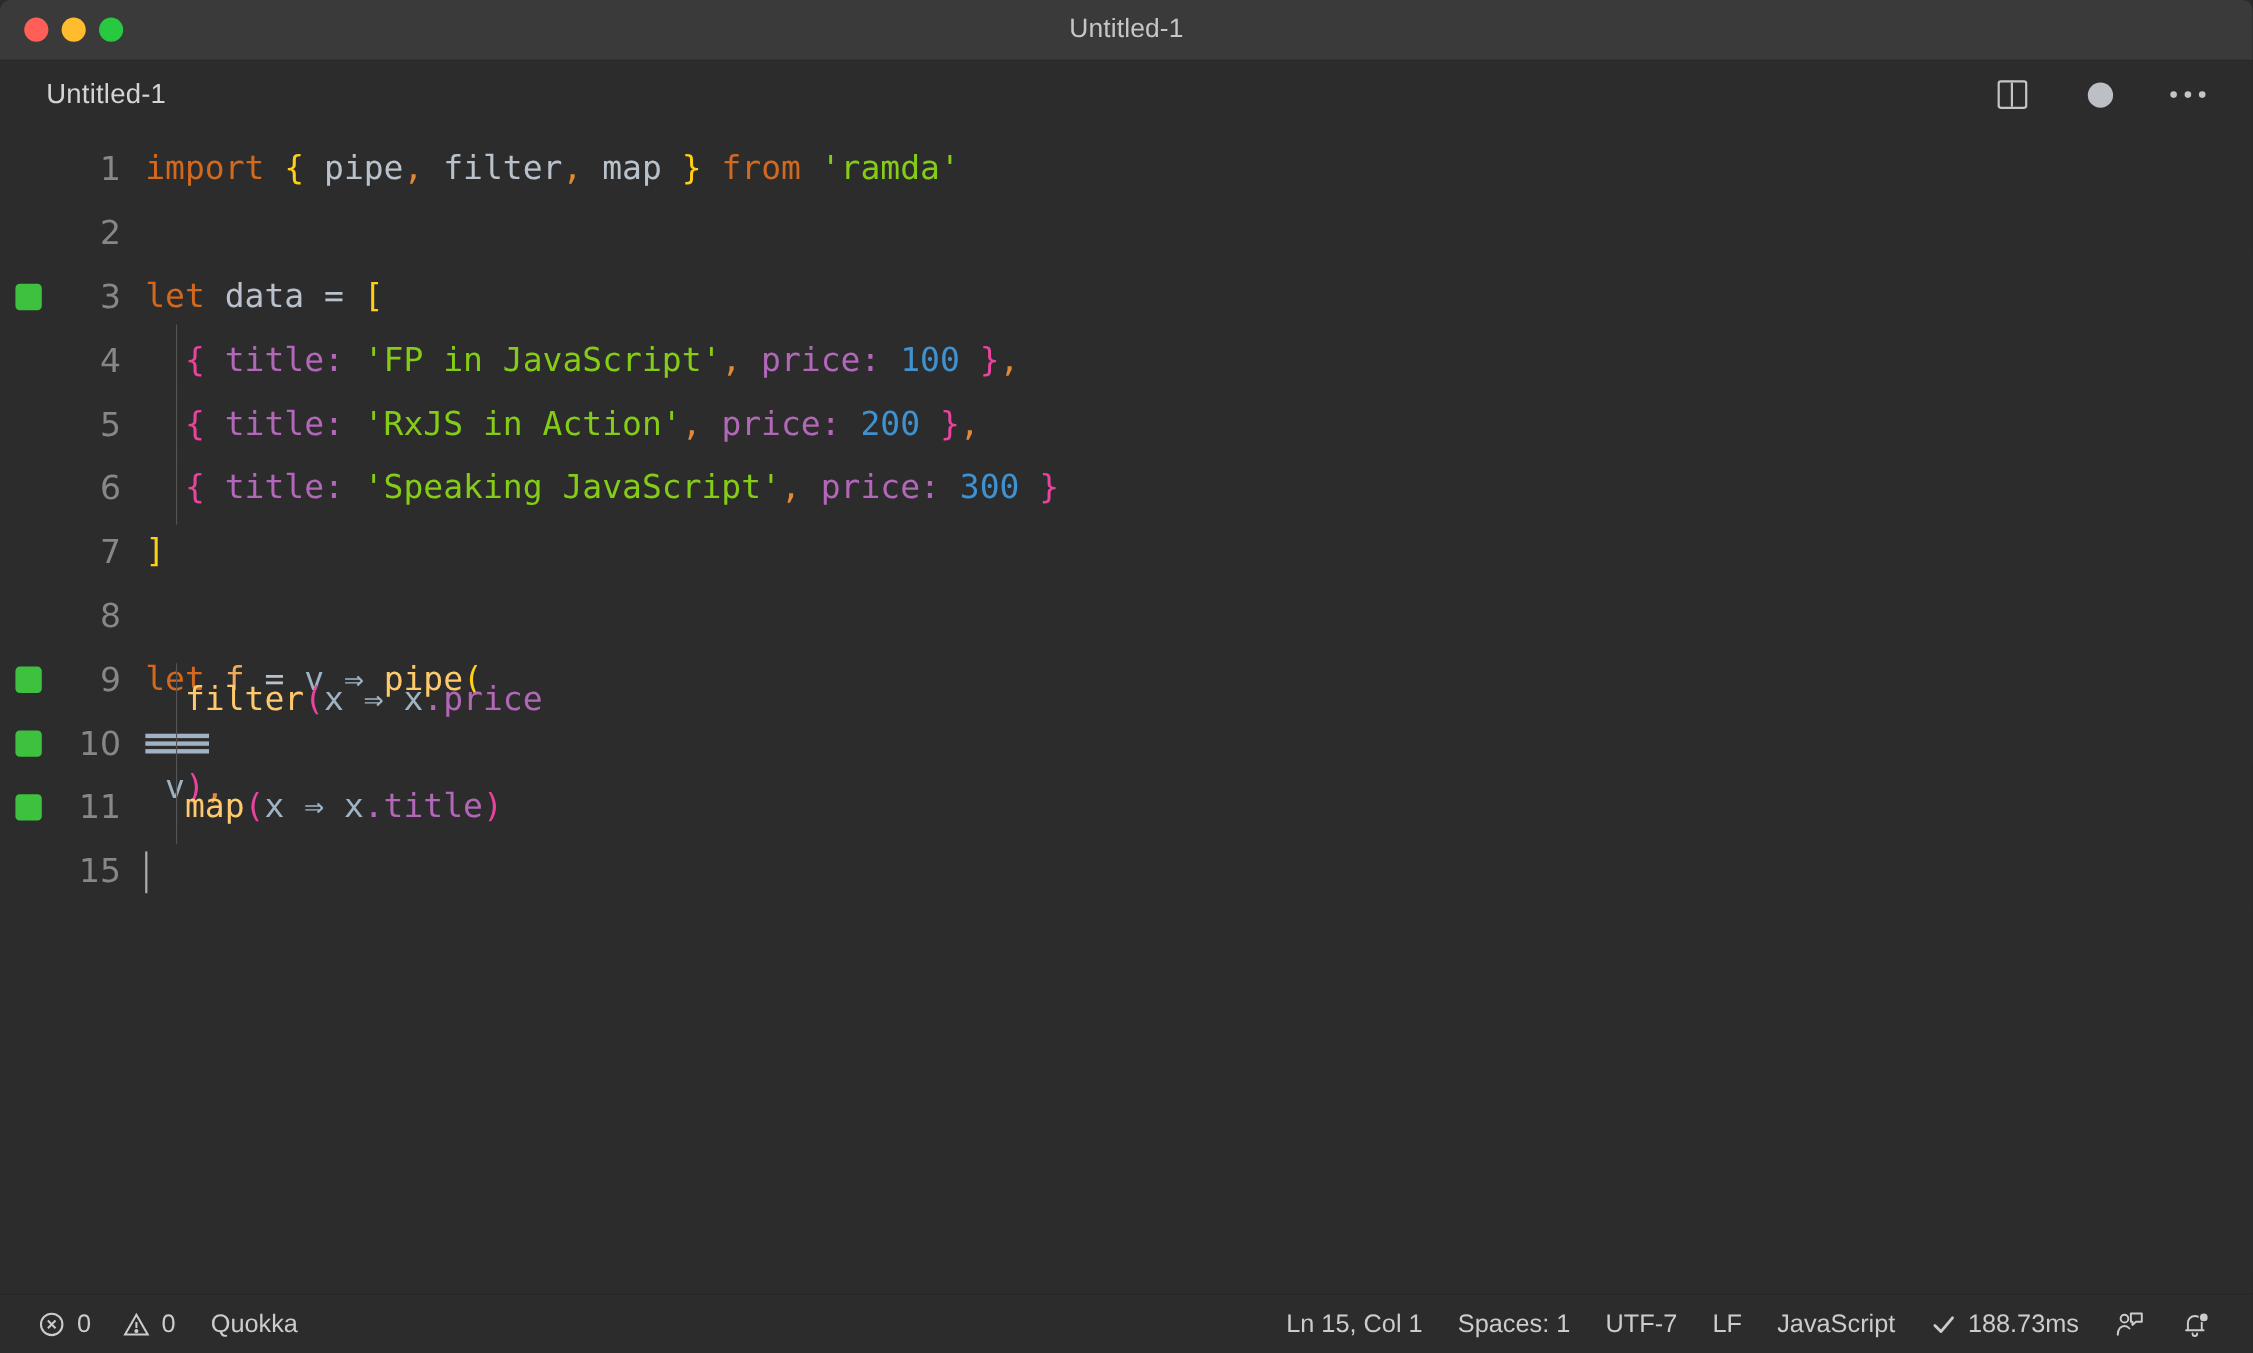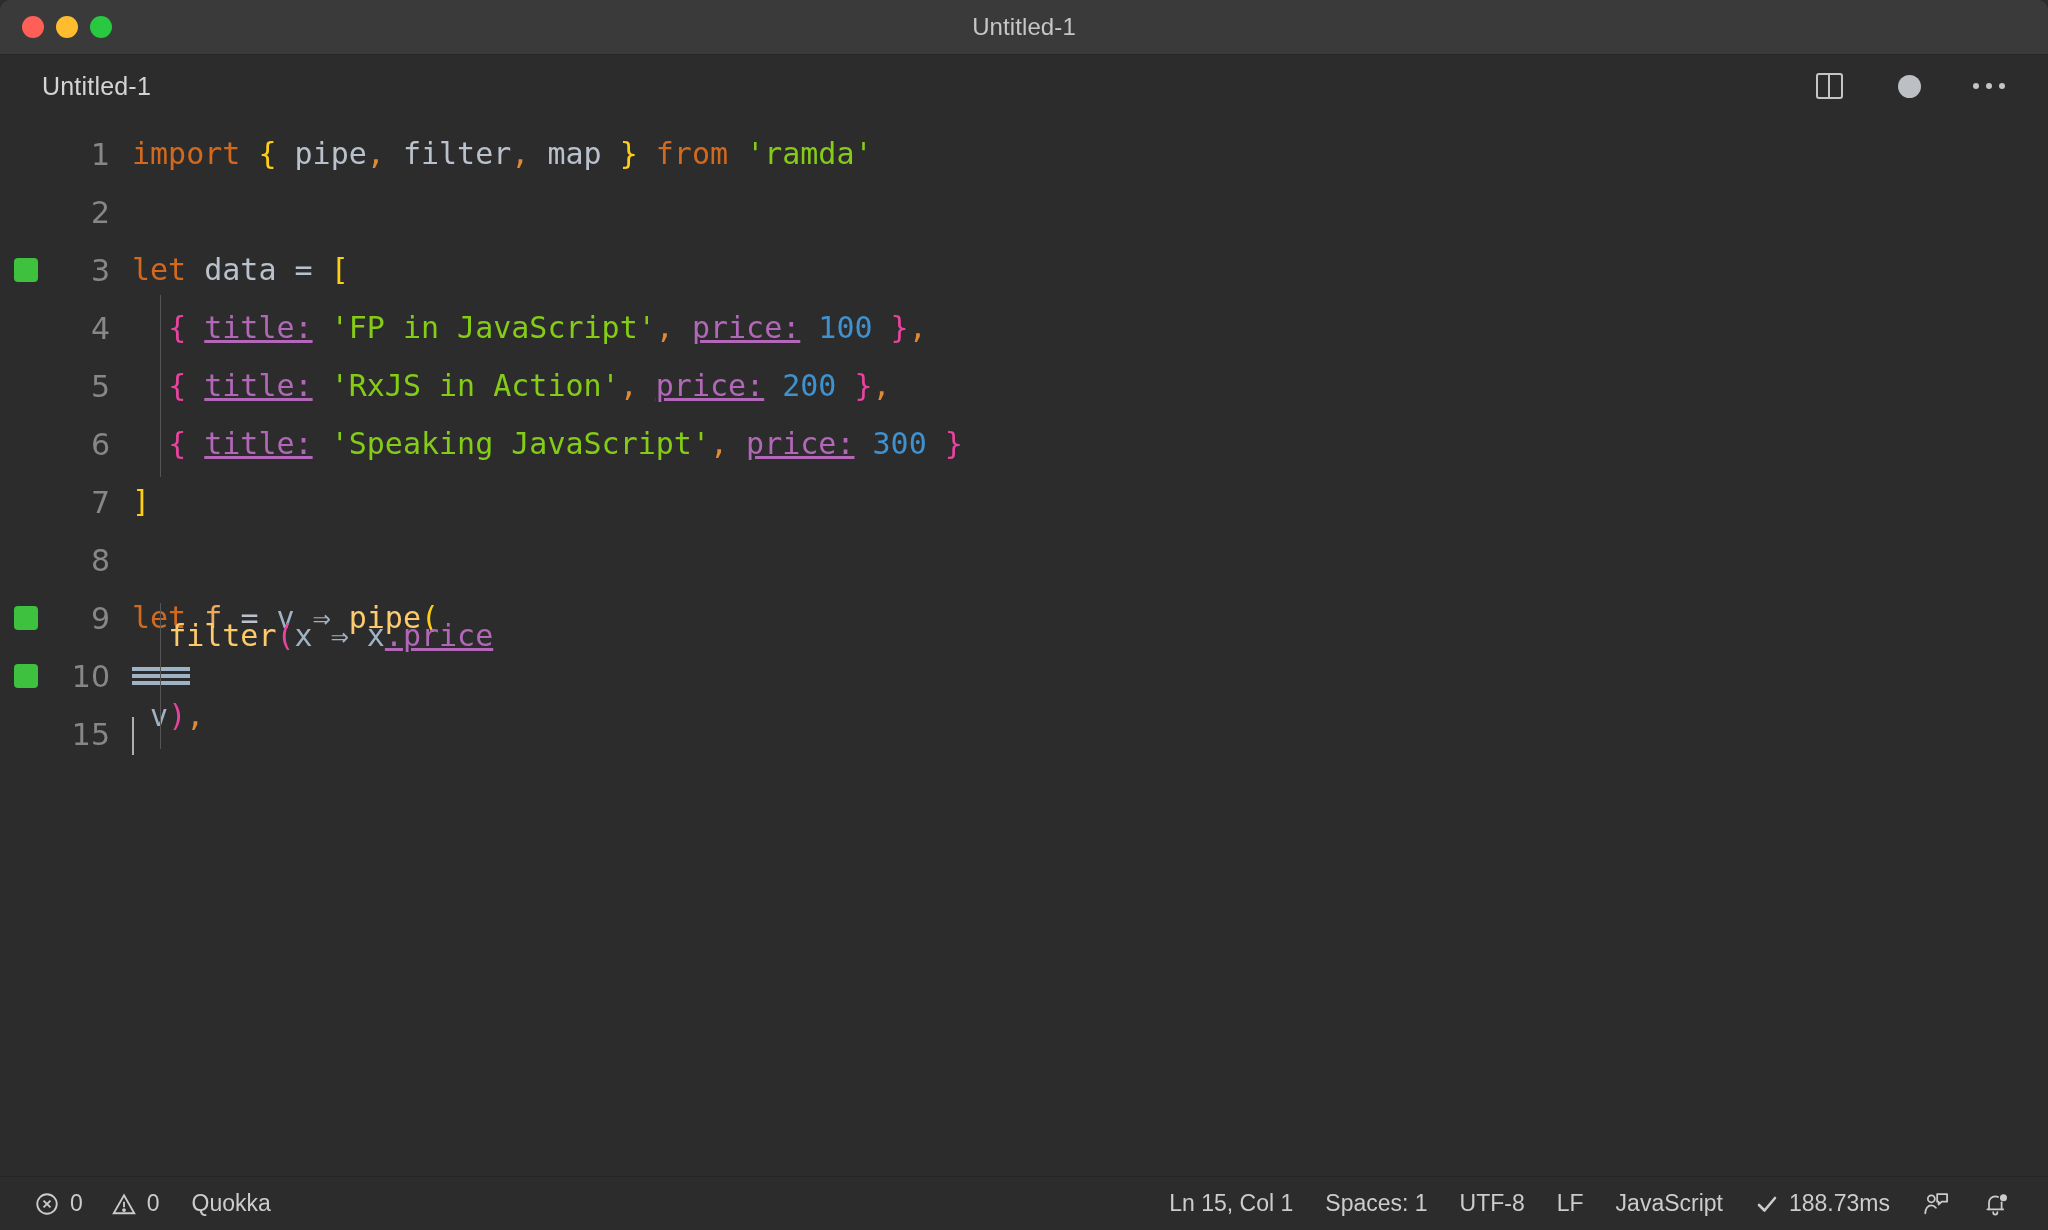--- a/index.html
+++ b/index.html
@@ -174,21 +174,21 @@
     width: 1px;
     background: #555;
   }
 
   
   .kw      { color: #d2691e; font-weight: normal; }   
   .id      { color: #b9c2cc; }
   .brace   { color: #ffcf16; }
   .comma   { color: #e08a35; }
   .str     { color: #84cc16; }
-  .prop    { color: #b267b8; text-decoration: underline; }
+  .prop    { color: #b267b8; }
   .num     { color: #3f92cf; }
   .fn      { color: #ffca6b; }
   .fnvar   { color: #f0a85c; }
   .paren-y { color: #ffcf16; }
   .paren-p { color: #e8439e; }
   .brace-p { color: #e8439e; }
   .op      { color: #b9c2cc; }
   .param   { color: #9fb3c4; }
   .comment { color: #868686; font-style: italic; }
   .quokka-val { color: #2f8fdb; }
@@ -329,20 +329,25 @@
       <div class="line">
         <span class="gutter-mark ok"></span>
         <span class="ln">10</span>
         <span class="code"><span class="indent-guide" style="left:28px"></span>  <span class="fn">filter</span><span class="paren-p">(</span><span class="param">x</span> <span class="arrow">⇒</span> <span class="param">x<span class="prop">.price</span></span> <span class="op"><svg width="58" height="22" viewBox="0 0 58 22">
                 <rect x="0" y="2" width="58" height="4" fill="#9fb3c4"></rect>
                 <rect x="0" y="9" width="58" height="4" fill="#9fb3c4"></rect>
                 <rect x="0" y="16" width="58" height="4" fill="#9fb3c4"></rect>
               </svg></span> <span class="param">v</span><span class="paren-p">)</span><span class="comma">,</span></span>
       </div>
 
+      <div class="line">
+        <span class="gutter-mark ok"></span>
+        <span class="ln">11</span>
+        <span class="code"><span class="indent-guide" style="left:28px"></span>  <span class="fn">map</span><span class="paren-p">(</span><span class="param">x</span> <span class="arrow">⇒</span> <span class="param">x<span class="prop">.title</span></span><span class="paren-p">)</span></span>
+      </div>
 
 
 
 
       <div class="line current">
         <span class="ln">15</span>
         <span class="code"><span class="caret"></span></span>
       </div>
 
     </div>
@@ -381,21 +386,21 @@
 
       <div class="status-item">
         <span>Ln 15, Col 1</span>
       </div>
 
       <div class="status-item">
         <span>Spaces: 1</span>
       </div>
 
       <div class="status-item">
-        <span>UTF-8</span>
+        <span>UTF-7</span>
       </div>
 
       <div class="status-item">
         <span>LF</span>
       </div>
 
       <div class="status-item">
         <span>JavaScript</span>
       </div>
 

